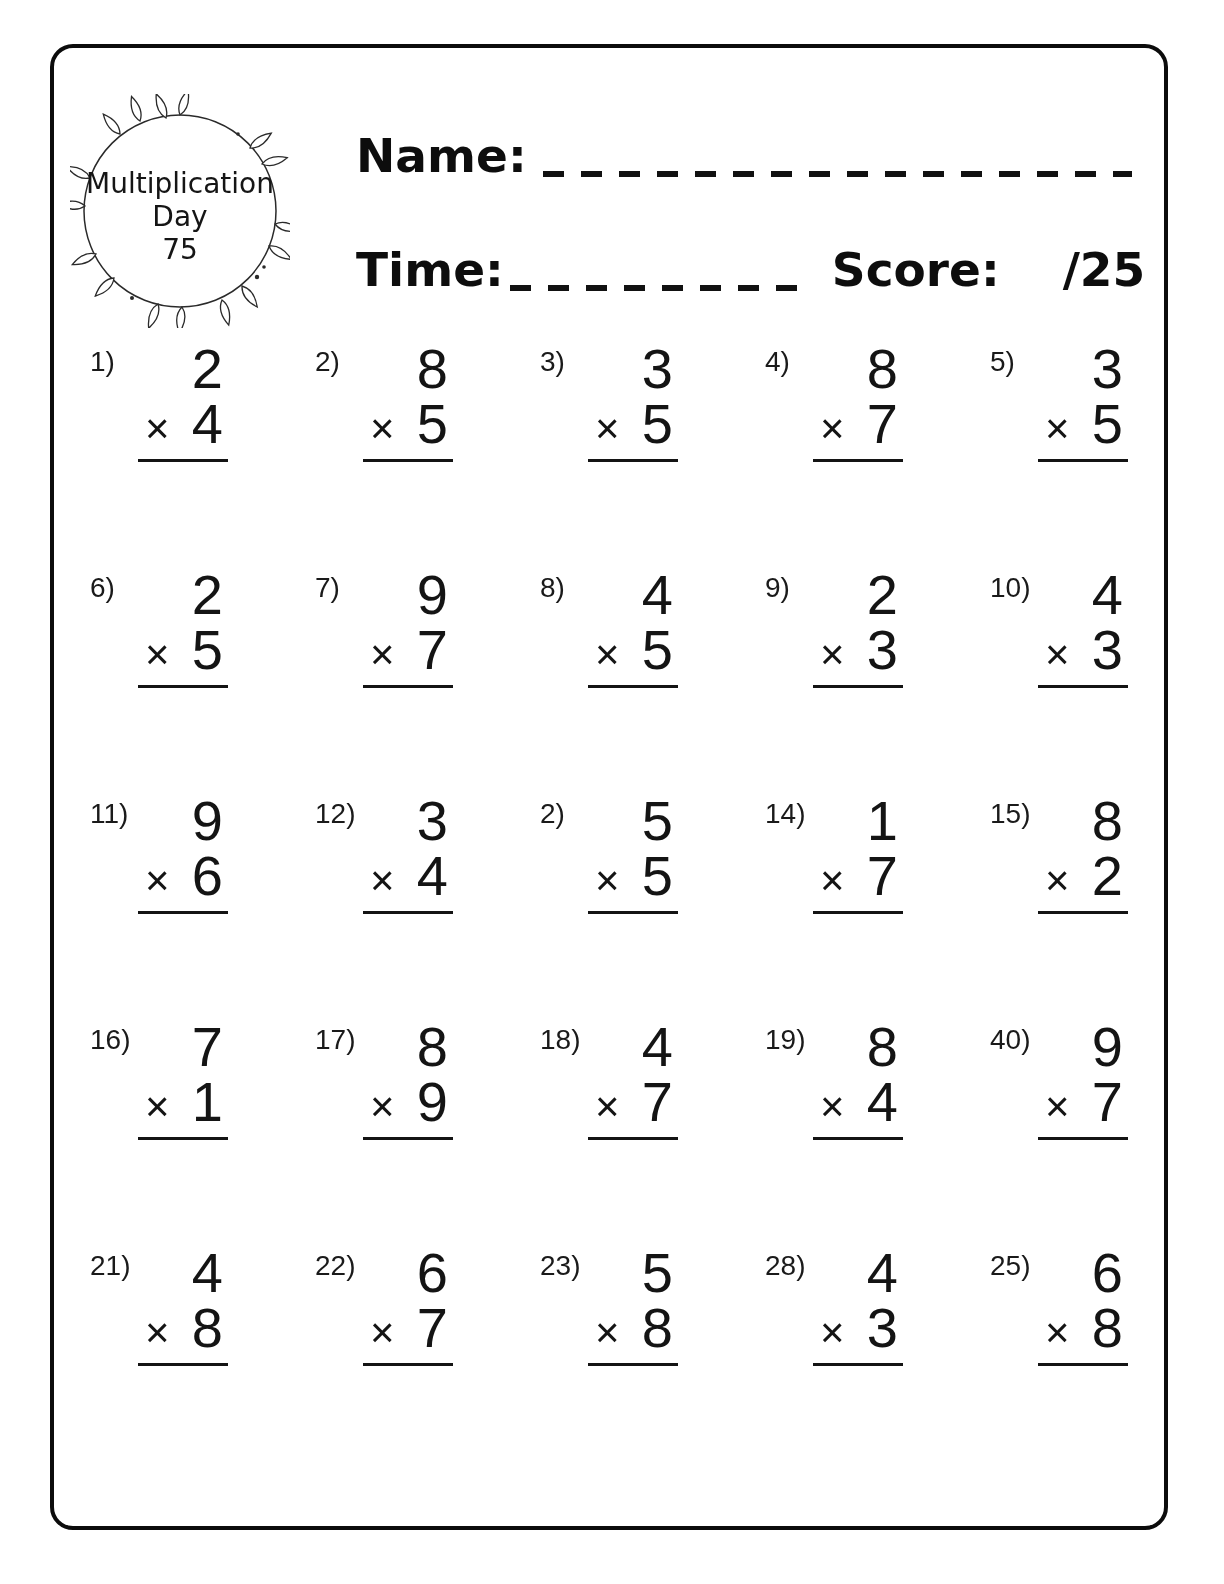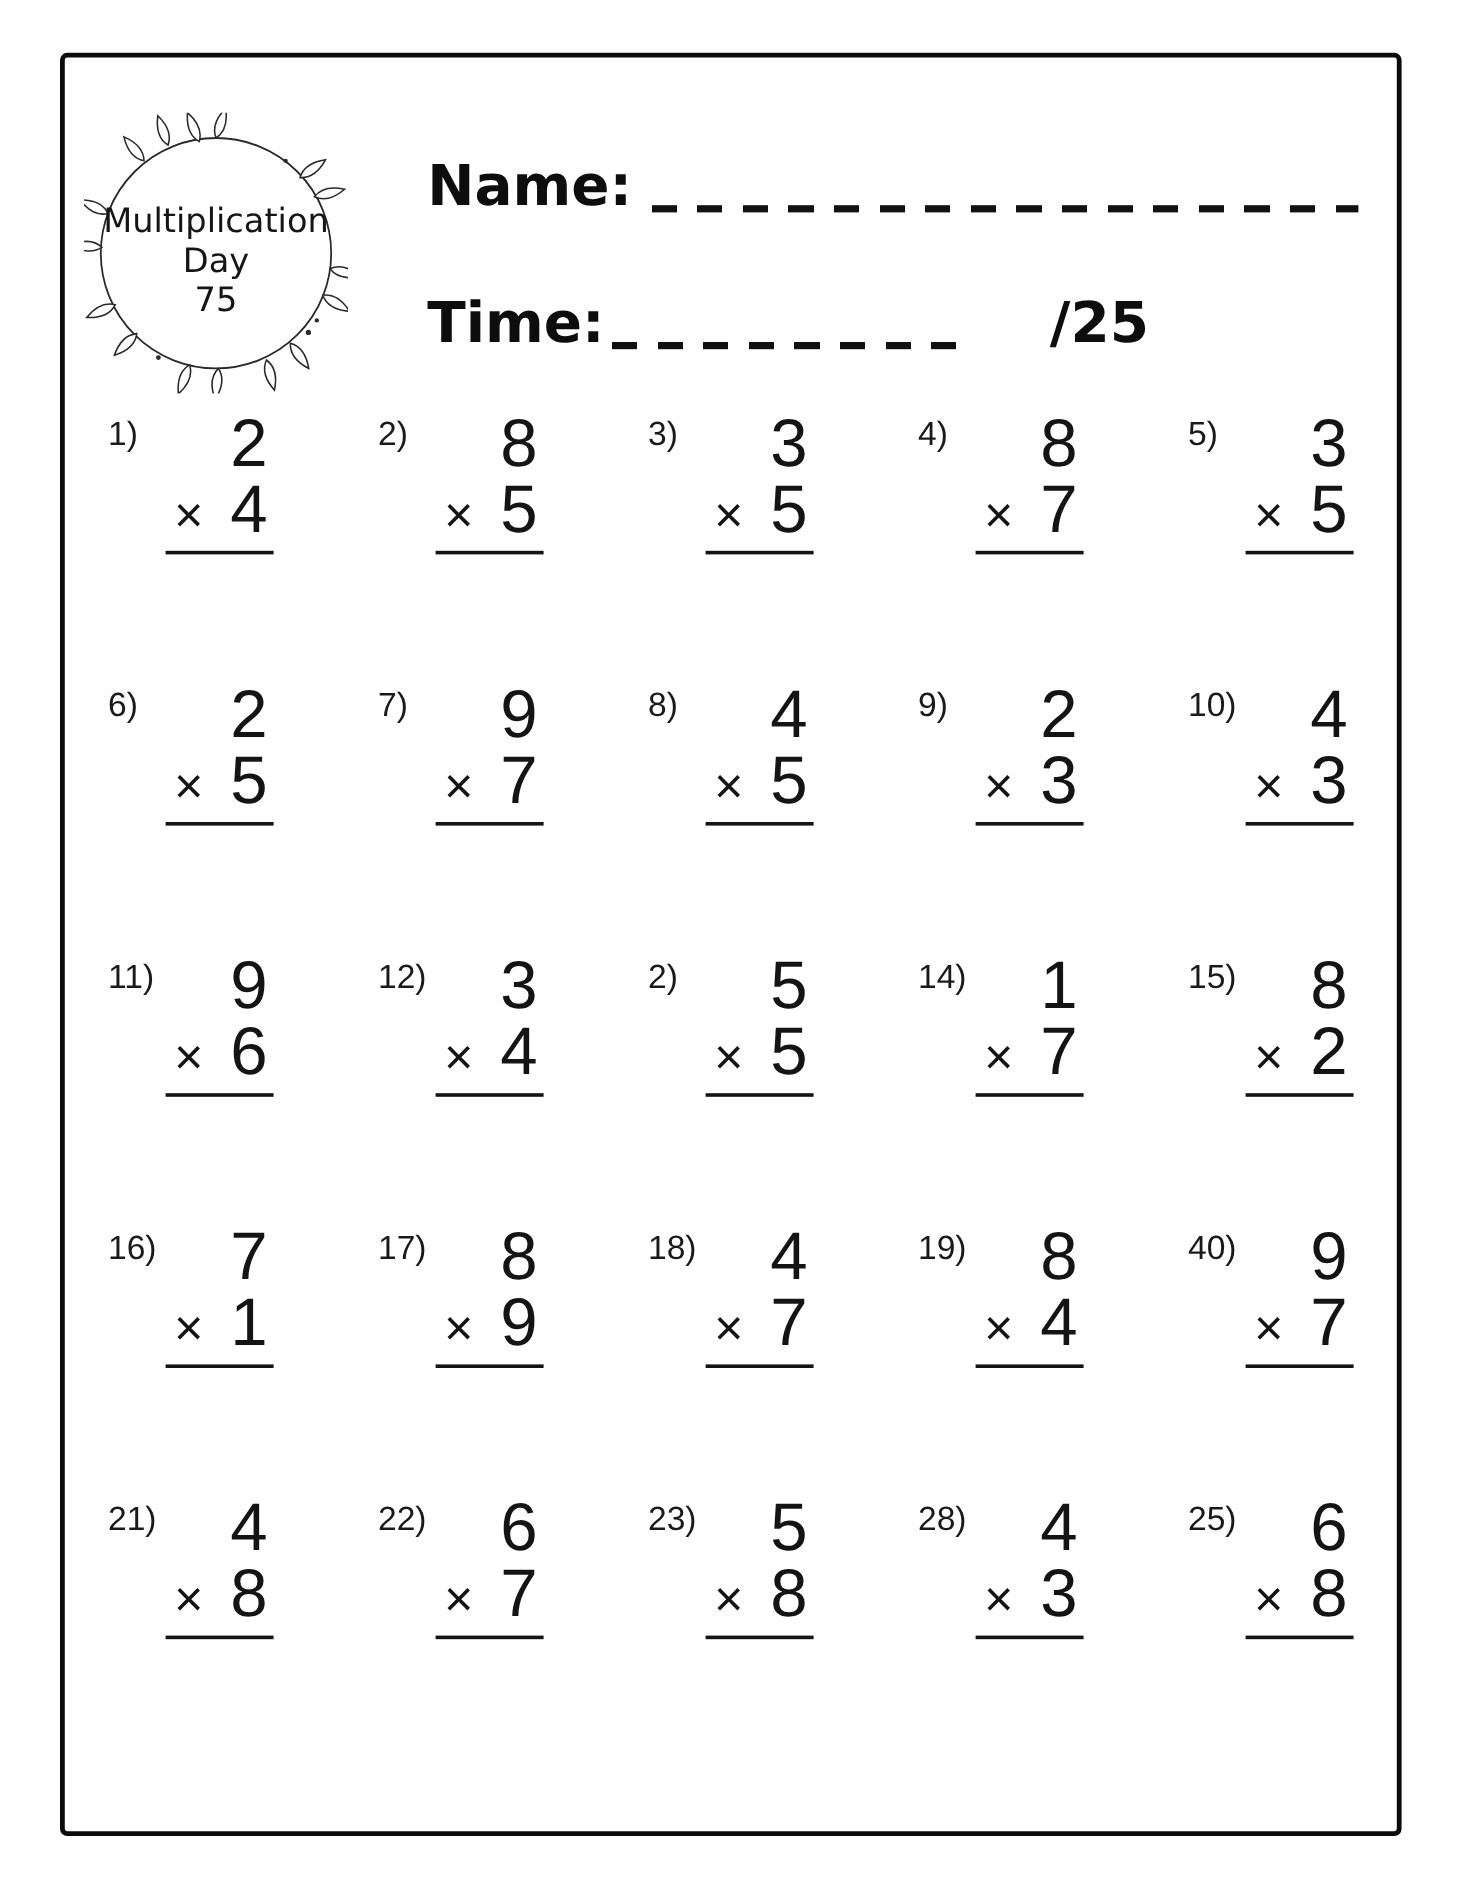--- a/index.html
+++ b/index.html
@@ -11,21 +11,21 @@
     font-family: "Liberation Sans", sans-serif;
     color: #111;
     overflow: hidden;
   }
   .frame {
     position: absolute;
     left: 50px; top: 44px;
     width: 1118px; height: 1486px;
     box-sizing: border-box;
     border: 4px solid #0c0c0c;
-    border-radius: 6px;
+    border-radius: 23px;
     background: #ffffff;
   }
   
   .logo { position: absolute; left: 16px; top: 46px; width: 220px; height: 234px; }
   .logo-text {
     position: absolute; left: 0; right: 0; top: 50%;
     transform: translateY(-44%);
     text-align: center;
     font-family: "DejaVu Sans", sans-serif;
     font-size: 28px; line-height: 33px; font-weight: 500; color: #151515;
@@ -120,20 +120,21 @@
     </div>
 
     <div class="hrow name-row">
       <span class="hlabel">Name:</span>
       <span class="dash name-dash"></span>
     </div>
 
     <div class="hrow time-row">
       <span class="hlabel">Time:</span>
       <span class="dash time-dash"></span>
+      <span class="hlabel score-label">Score:</span>
       <span class="hlabel score-value">/25</span>
     </div>
 
     <div class="grid">
         <div class="cell">
     <span class="pnum">1)</span>
     <div class="work">
       <div class="top-operand">2</div>
       <div class="row2">
         <span class="sign">×</span>

